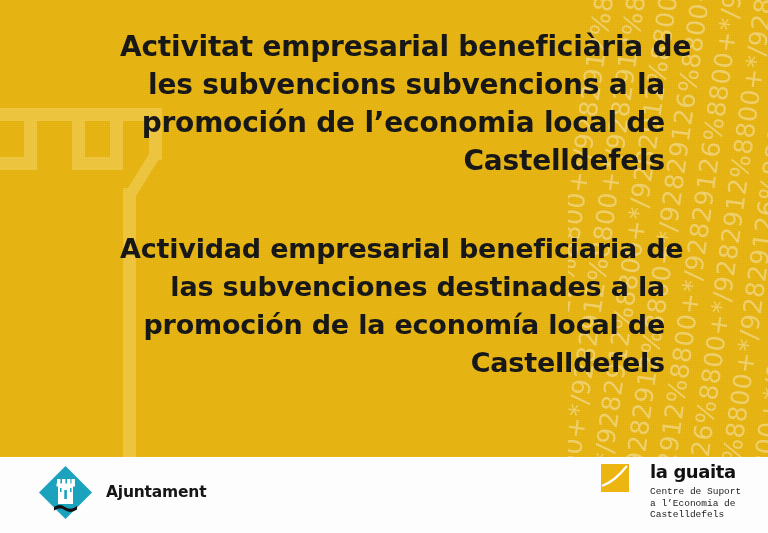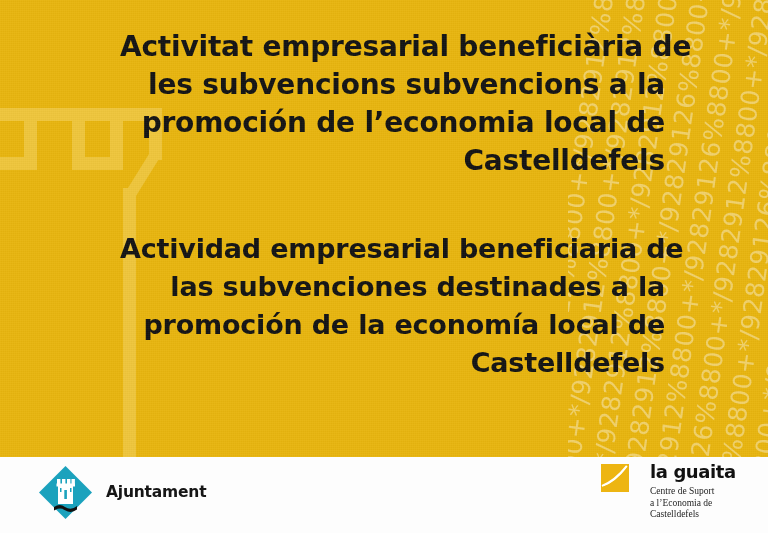--- a/index.html
+++ b/index.html
@@ -77,21 +77,21 @@
     font-weight:700;font-size:15.5px;line-height:19px;color:#161616;
     letter-spacing:-.2px;
   }
   .logo-lg{position:absolute;left:601px;top:5px;display:flex;gap:21px;}
   .lg-mark{width:28px;height:28px;flex:0 0 28px;margin-top:2px;}
   .lg-word{
     font-family:"DejaVu Sans",sans-serif;
     font-weight:700;font-size:18px;line-height:20px;color:#111;letter-spacing:-.4px;
   }
   .lg-sub{
-    font-family:Liberation Serif, serif;
+    font-family:Liberation Mono, monospace;
     font-size:9.5px;line-height:11.5px;color:#1d1d1d;margin-top:4px;
   }
   .lg-sub span{display:block;}
 </style>
 </head>
 <body>
 
 <div class="poster">
 
   <div class="yellow-area">

